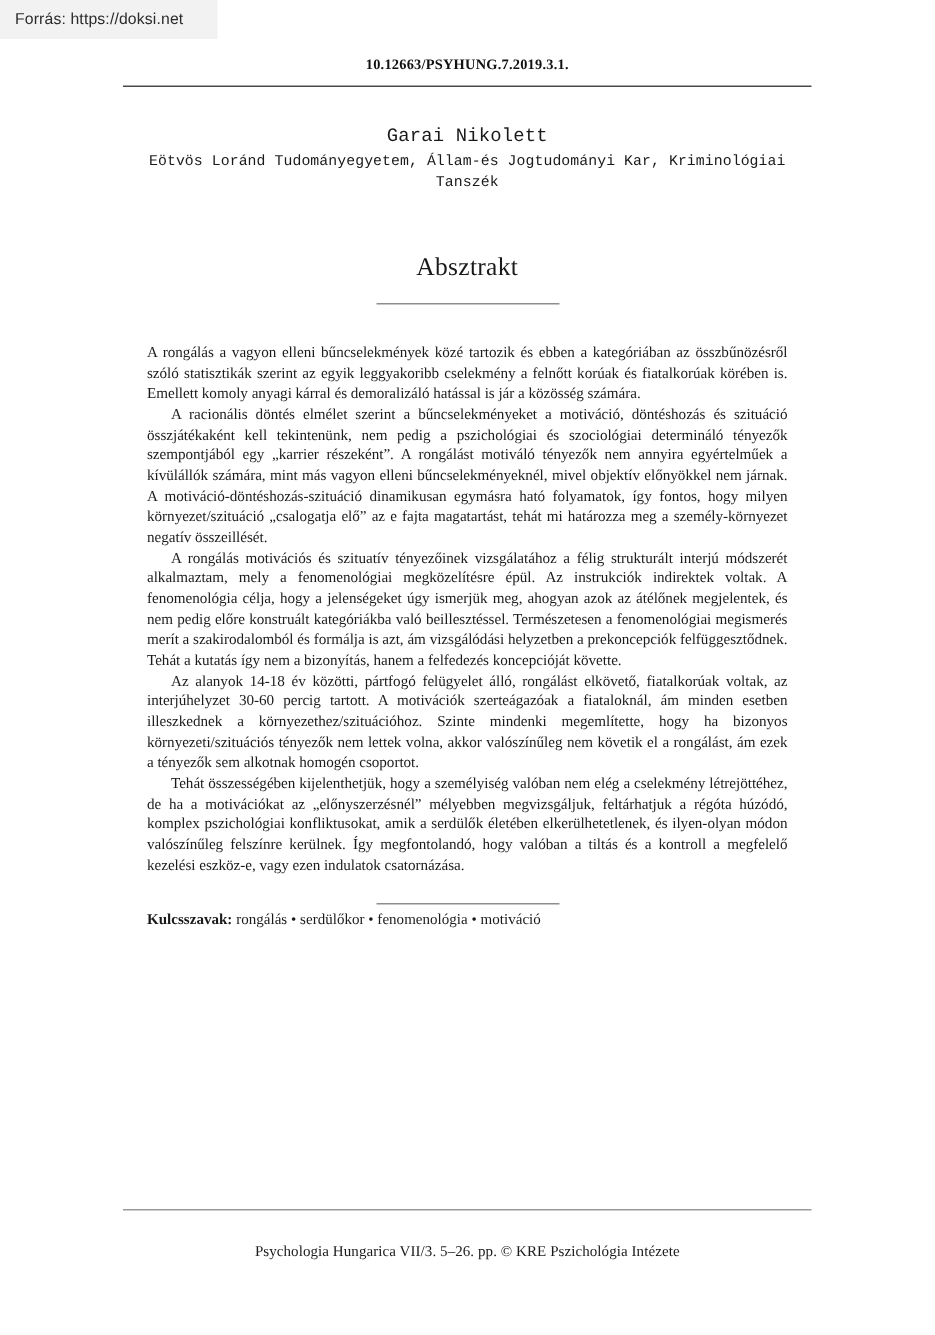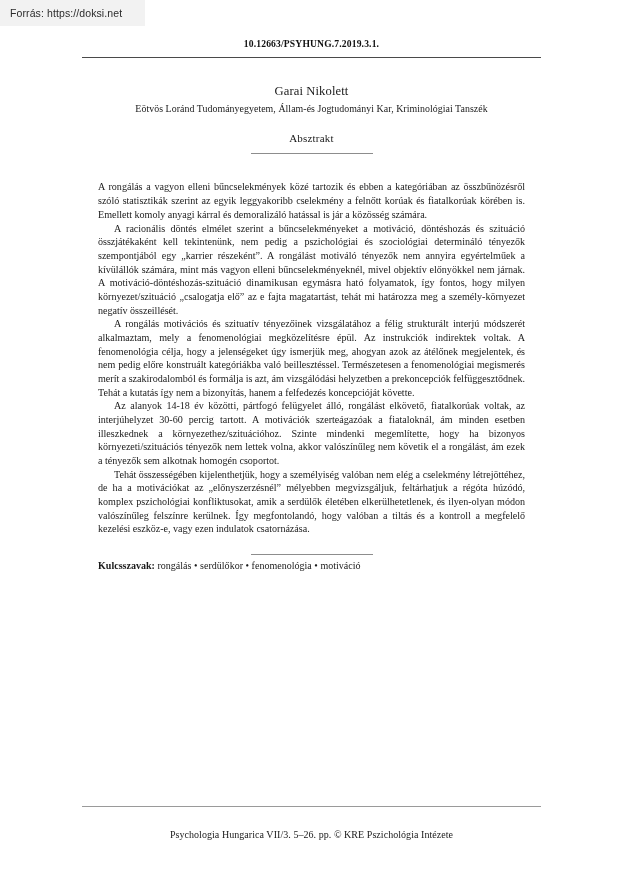--- a/index.html
+++ b/index.html
@@ -71,42 +71,43 @@
     line-height: 1.42;
     font-weight: normal;
     letter-spacing: 0.25px;
     color: #121212;
   }
 
   
   .author-block {
     margin-top: 26px;
     text-align: center;
+    font-family: Liberation Mono, monospace;
   }
   .author-name {
     font-size: 12.6px;
     letter-spacing: 0.1px;
     margin-bottom: 3px;
   }
   .affiliation {
     font-size: 9.9px;
     line-height: 1.45;
     letter-spacing: 0.05px;
   }
   .email {
     font-size: 9.9px;
     line-height: 1.45;
     letter-spacing: 0.05px;
   }
 
   
   .abstract-heading {
-    margin-top: 16px;
-    text-align: center;
-    font-size: 11px;
+    margin-top: 38px;
+    text-align: center;
+    font-size: 17px;
     font-weight: normal;
     letter-spacing: 0.2px;
   }
   .rule-short {
     width: 122px;
     margin: 8px auto 0 auto;
     border: 0;
     border-top: 1px solid #8d8d8d;
   }
 

